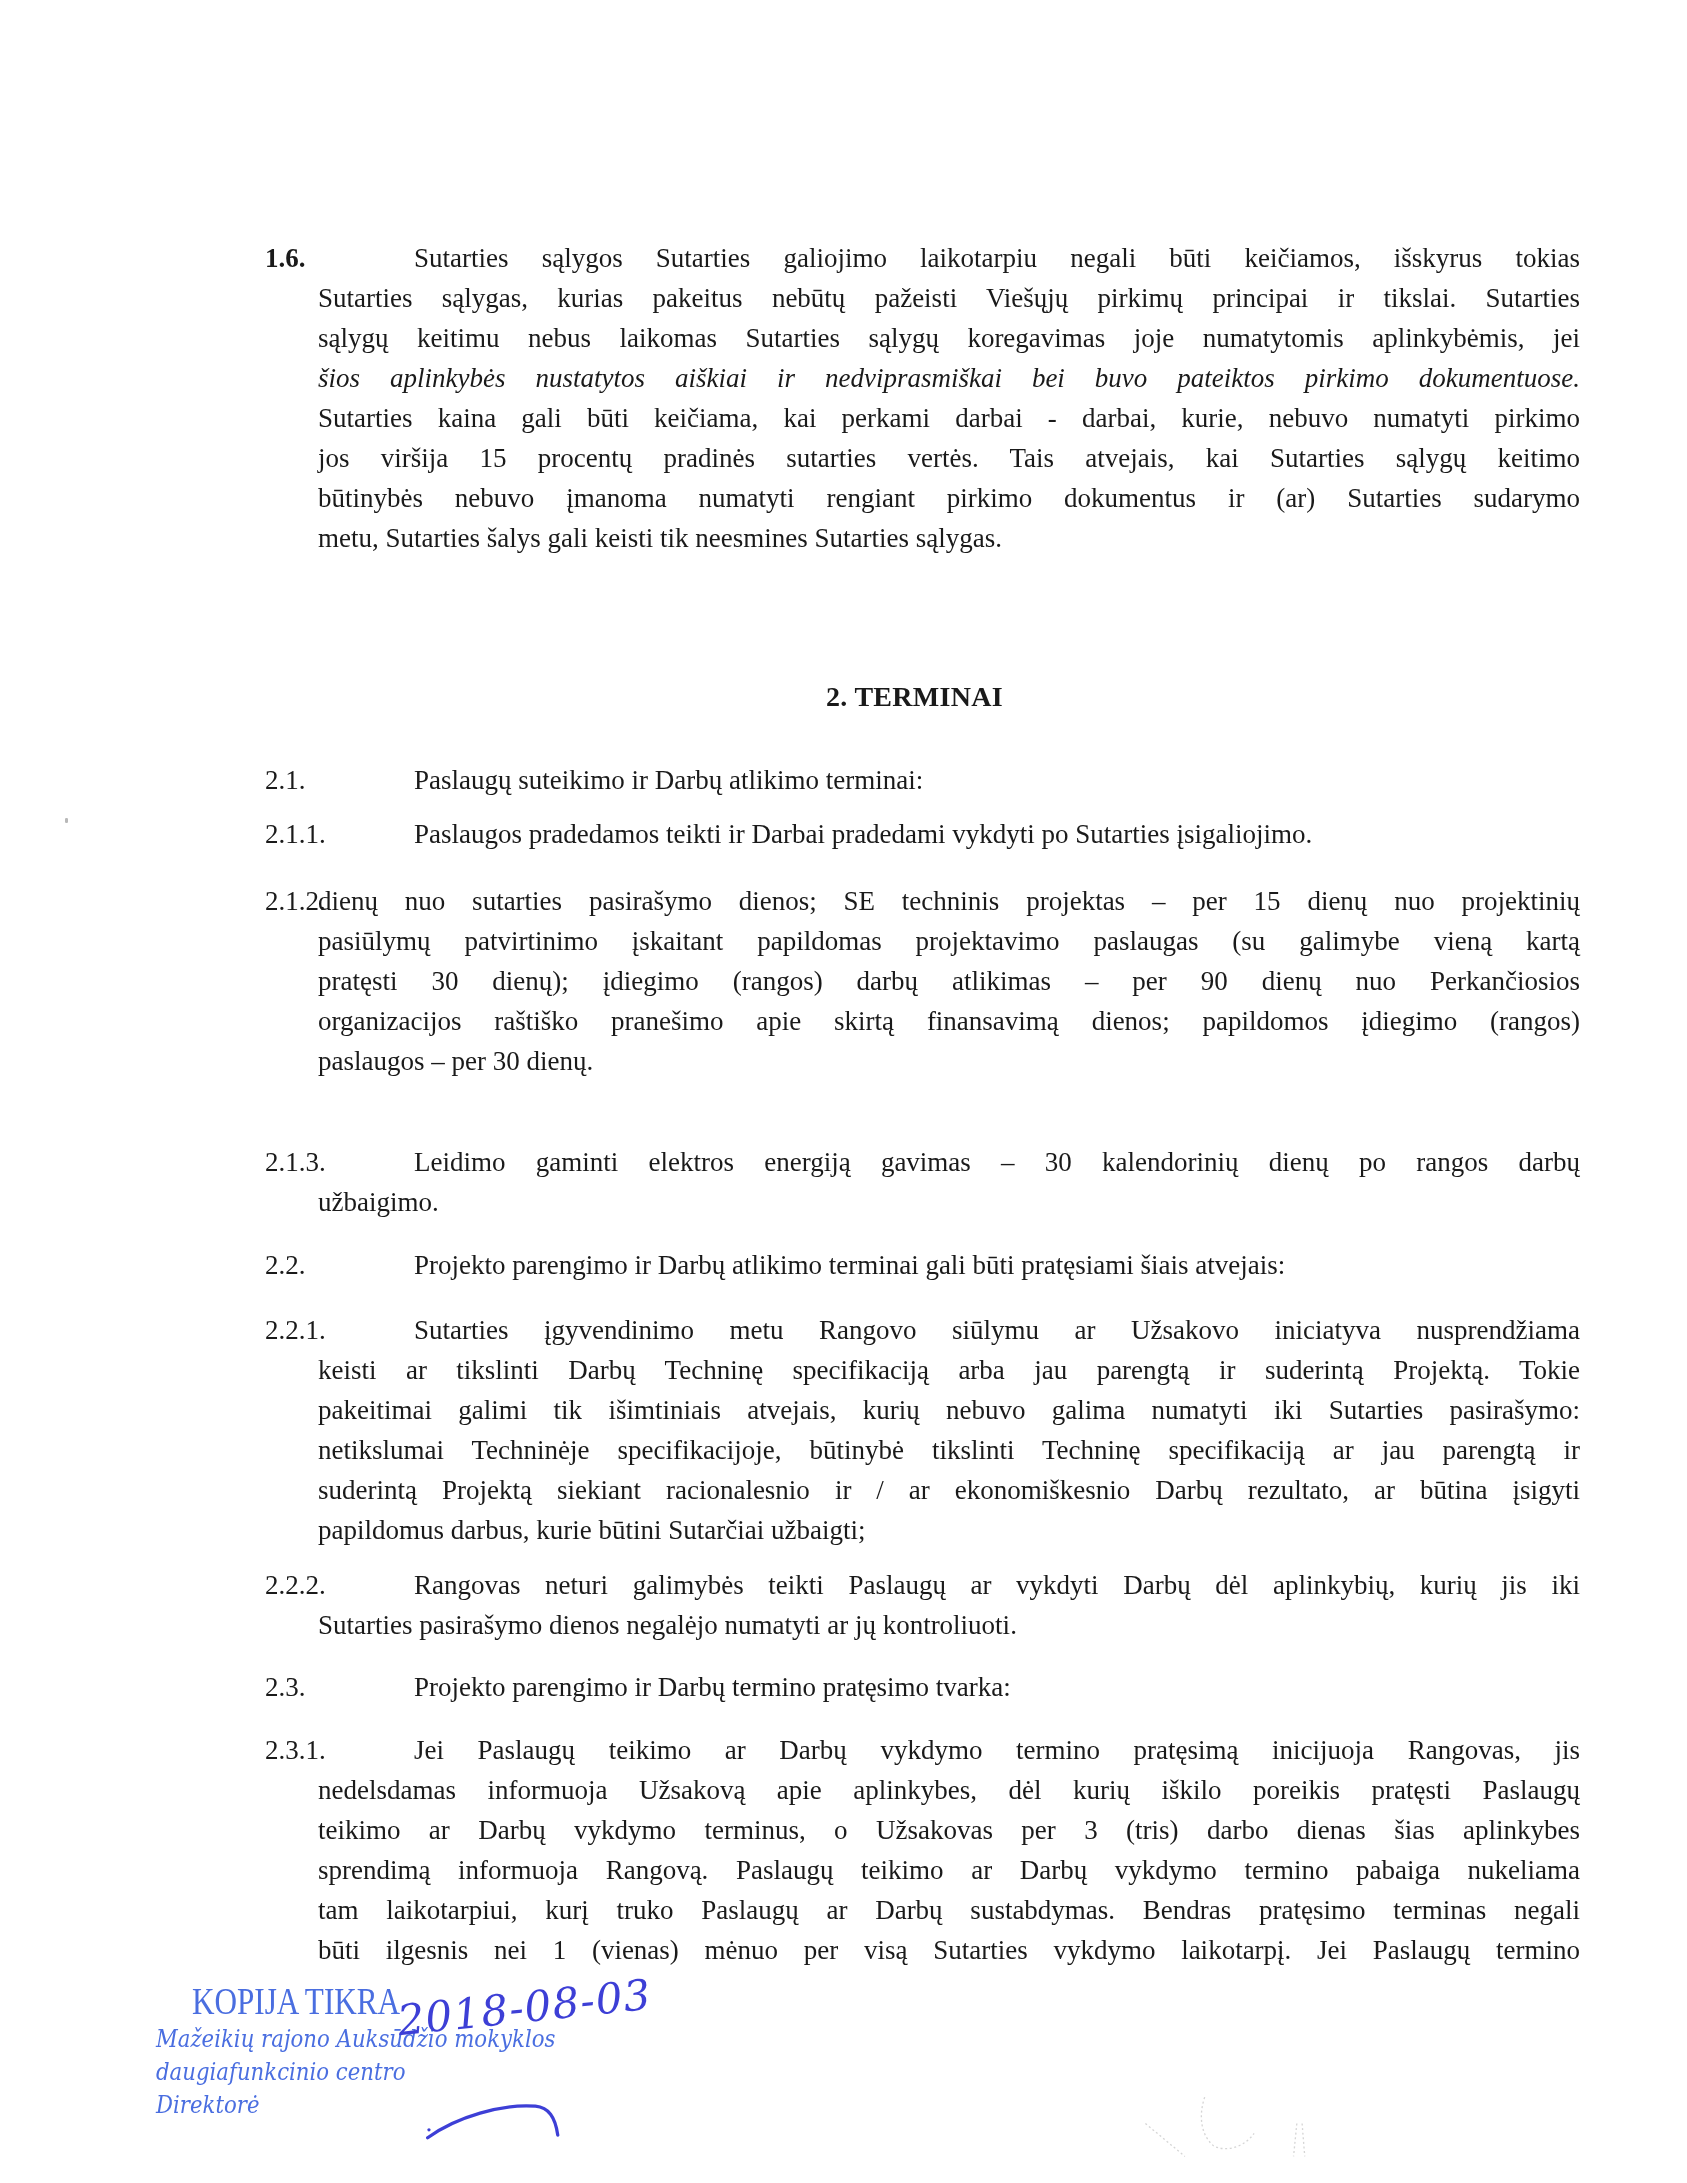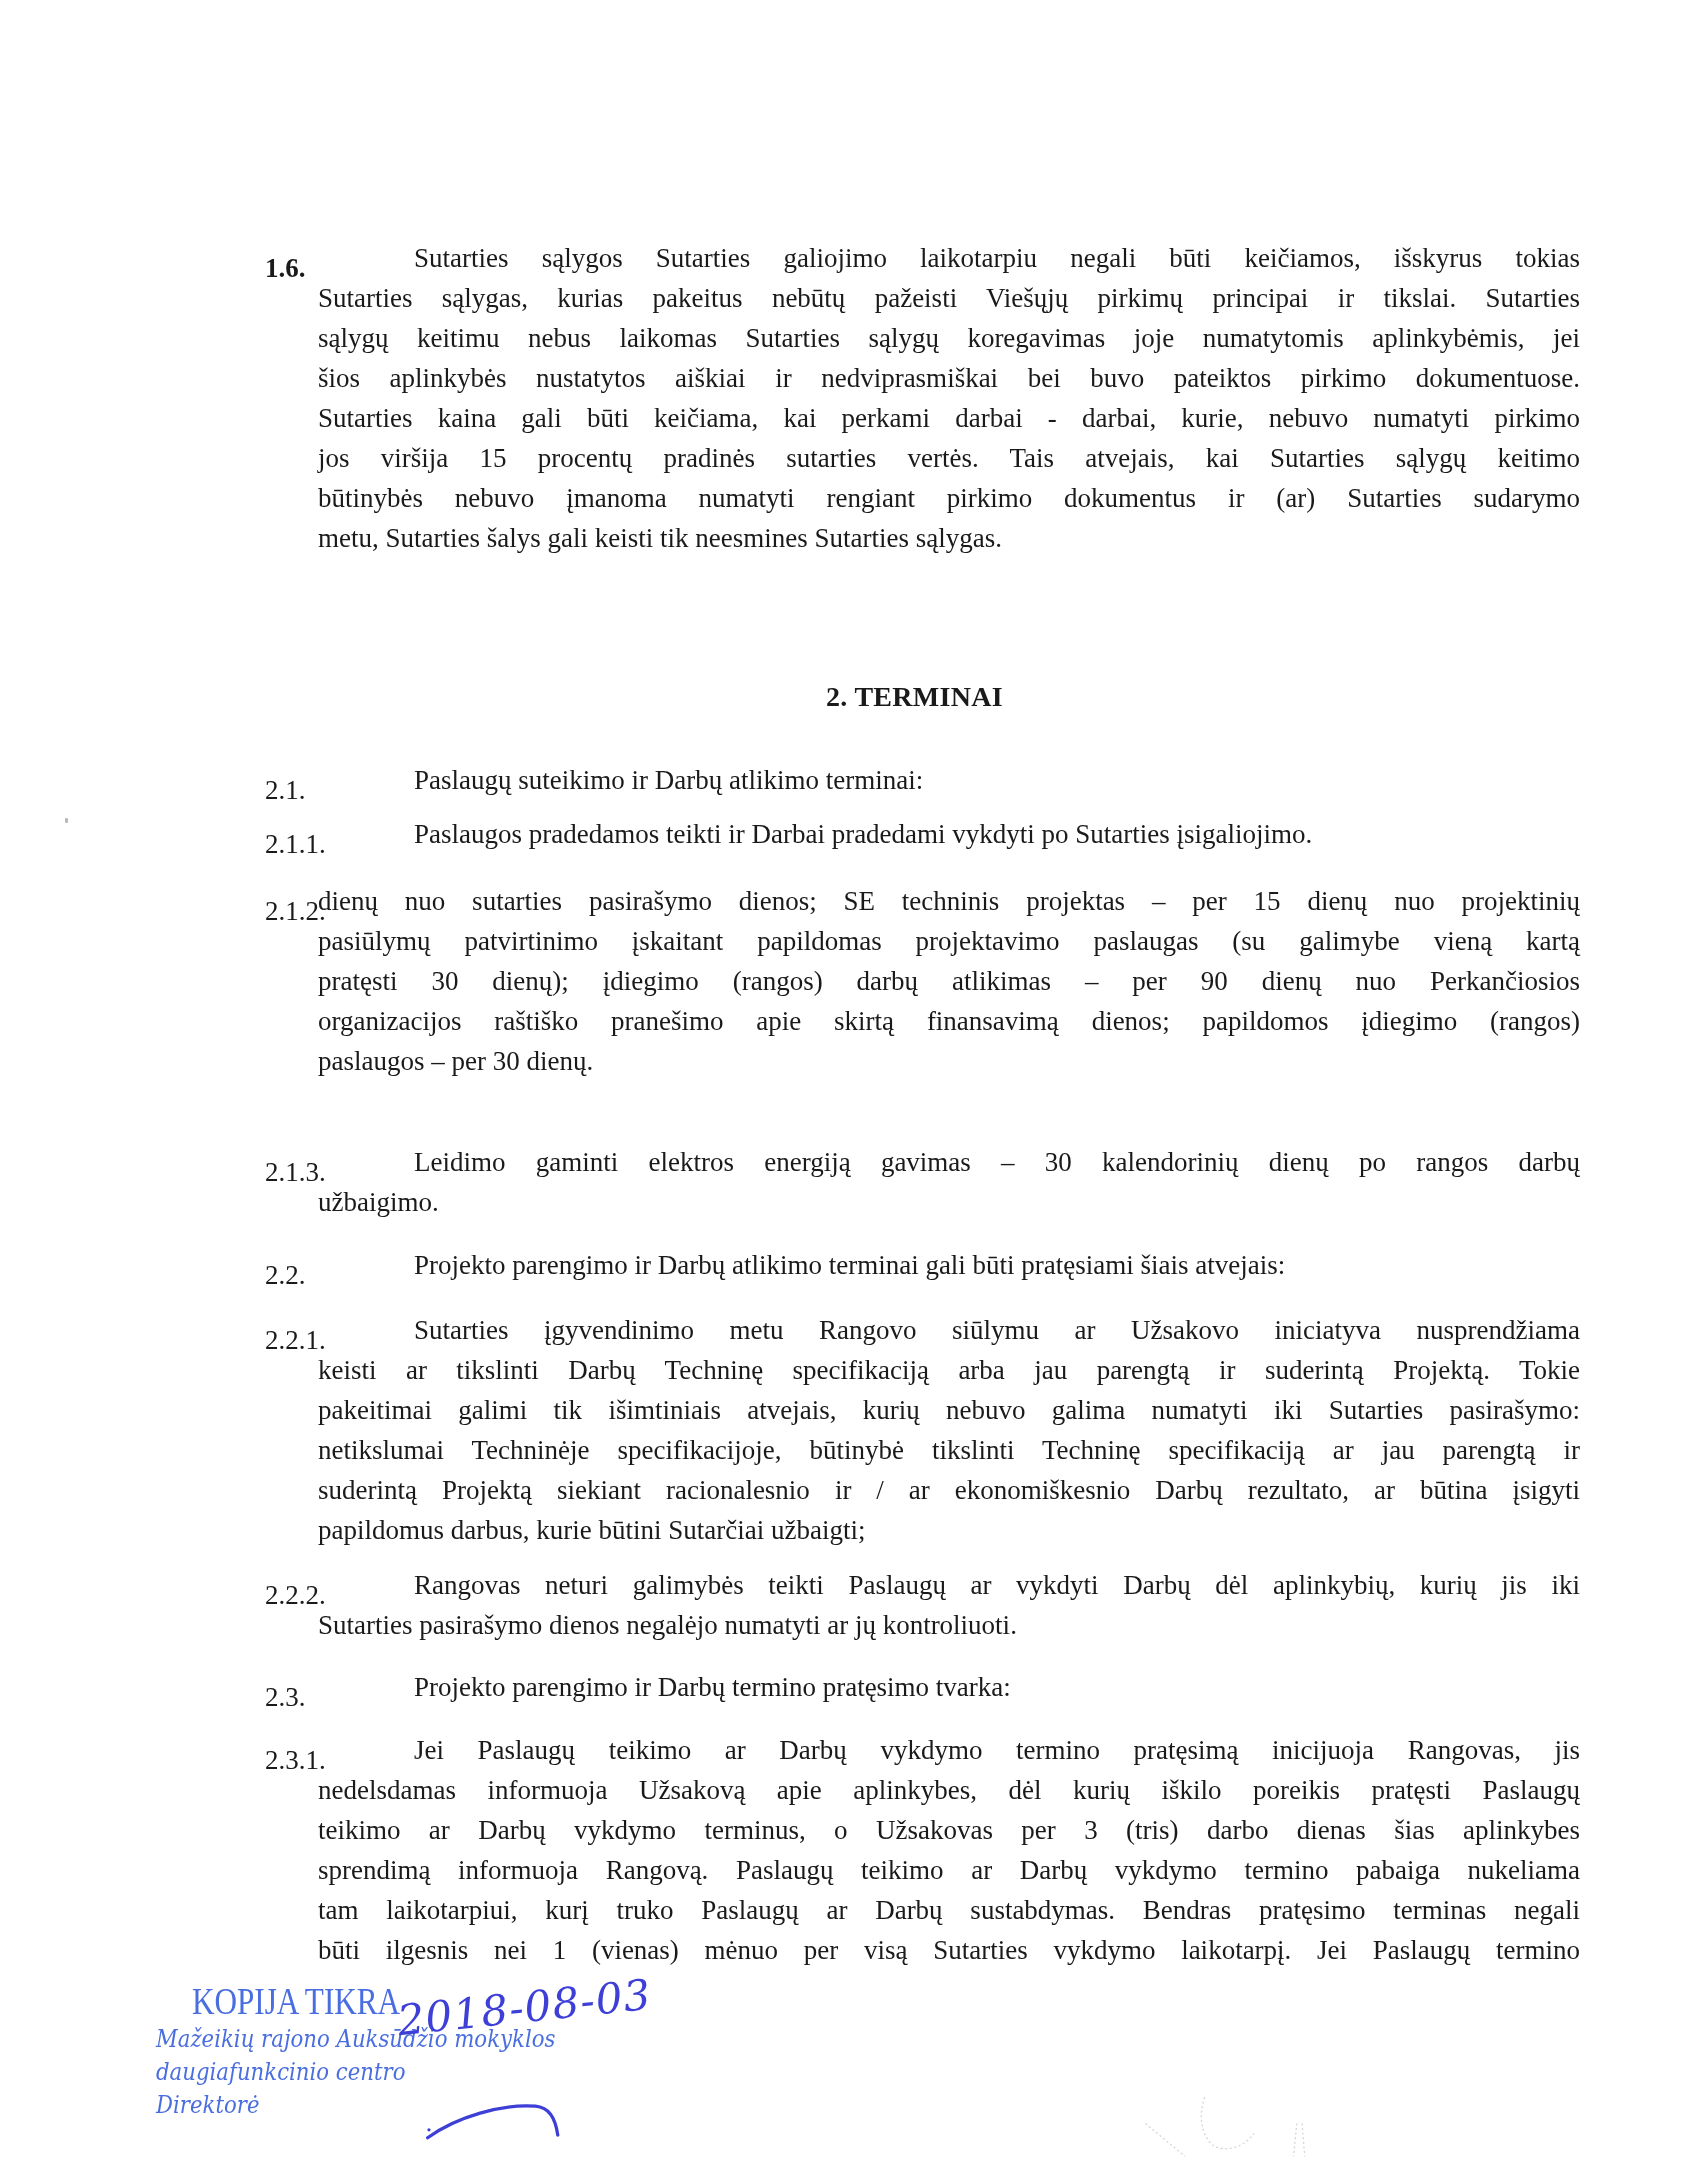--- a/index.html
+++ b/index.html
@@ -3,21 +3,21 @@
 <meta charset="utf-8">
 <style>
   html, body { margin: 0; padding: 0; background: #ffffff; }
   body { width: 1687px; height: 2183px; position: relative; overflow: hidden;
          font-family: "Liberation Serif", "DejaVu Serif", serif; color: #1a1a1a; }
   .para { position: absolute; left: 265px; width: 1315px; font-size: 27px; line-height: 40px; }
   .line { display: block; text-align: justify; text-align-last: justify; white-space: nowrap; height: 40px; overflow: visible; }
   .line.first { padding-left: 149px; }
   .line.cont { padding-left: 53px; }
   .line.last { text-align-last: left; }
-  .num { position: absolute; left: 0; top: 10px; }
+  .num { position: absolute; left: 0; top: 0; }
   .num.bold { font-weight: bold; }
   .heading { position: absolute; top: 681px; left: 0; width: 1687px; text-align: center;
              font-size: 28px; font-weight: bold; letter-spacing: 0.3px; padding-left: 142px; box-sizing: border-box; }
 
   
   .stamp { position: absolute; left: 156px; top: 1981px; color: #4a6ee0; }
   .stamp .title { font-family: "Liberation Serif", serif; font-size: 38px; letter-spacing: 0px;
                   transform: scaleX(0.82); transform-origin: left center; display: block; margin-left: 36px; line-height: 41px; }
   .stamp .sub { font-family: "DejaVu Serif", serif; font-style: italic; font-size: 25px; line-height: 33px;
                 display: block; transform: scaleX(0.85); transform-origin: left center; }
@@ -31,21 +31,21 @@
 </head>
 <body>
 
 <div>
 
   <div class="para" style="top:238px;">
     <span class="num bold">1.6.</span>
     <span class="line first" style="white-space: normal;">Sutarties sąlygos Sutarties galiojimo laikotarpiu negali būti keičiamos, išskyrus tokias</span>
     <span class="line cont" style="white-space: normal;">Sutarties sąlygas, kurias pakeitus nebūtų pažeisti Viešųjų pirkimų principai ir tikslai. Sutarties</span>
     <span class="line cont" style="white-space: normal;">sąlygų keitimu nebus laikomas Sutarties sąlygų koregavimas joje numatytomis aplinkybėmis, jei</span>
-    <span class="line cont" style="white-space: normal;">šios aplinkybės nustatytos aiškiai ir nedviprasmiškai bei buvo pateiktos pirkimo dokumentuose.</span>
+    <span class="line cont" style="white-space: normal; font-style: italic;">šios aplinkybės nustatytos aiškiai ir nedviprasmiškai bei buvo pateiktos pirkimo dokumentuose.</span>
     <span class="line cont" style="white-space: normal;">Sutarties kaina gali būti keičiama, kai perkami darbai - darbai, kurie, nebuvo numatyti pirkimo</span>
     <span class="line cont" style="white-space: normal;">jos viršija 15 procentų pradinės sutarties vertės. Tais atvejais, kai Sutarties sąlygų keitimo</span>
     <span class="line cont" style="white-space: normal;">būtinybės nebuvo įmanoma numatyti rengiant pirkimo dokumentus ir (ar) Sutarties sudarymo</span>
     <span class="line cont last" style="white-space: normal;">metu, Sutarties šalys gali keisti tik neesmines Sutarties sąlygas.</span>
   </div>
 
   <div class="heading">2.  TERMINAI</div>
 
   <div class="para" style="top:748px;margin-top:12px;">
     <span class="num">2.1.</span>

